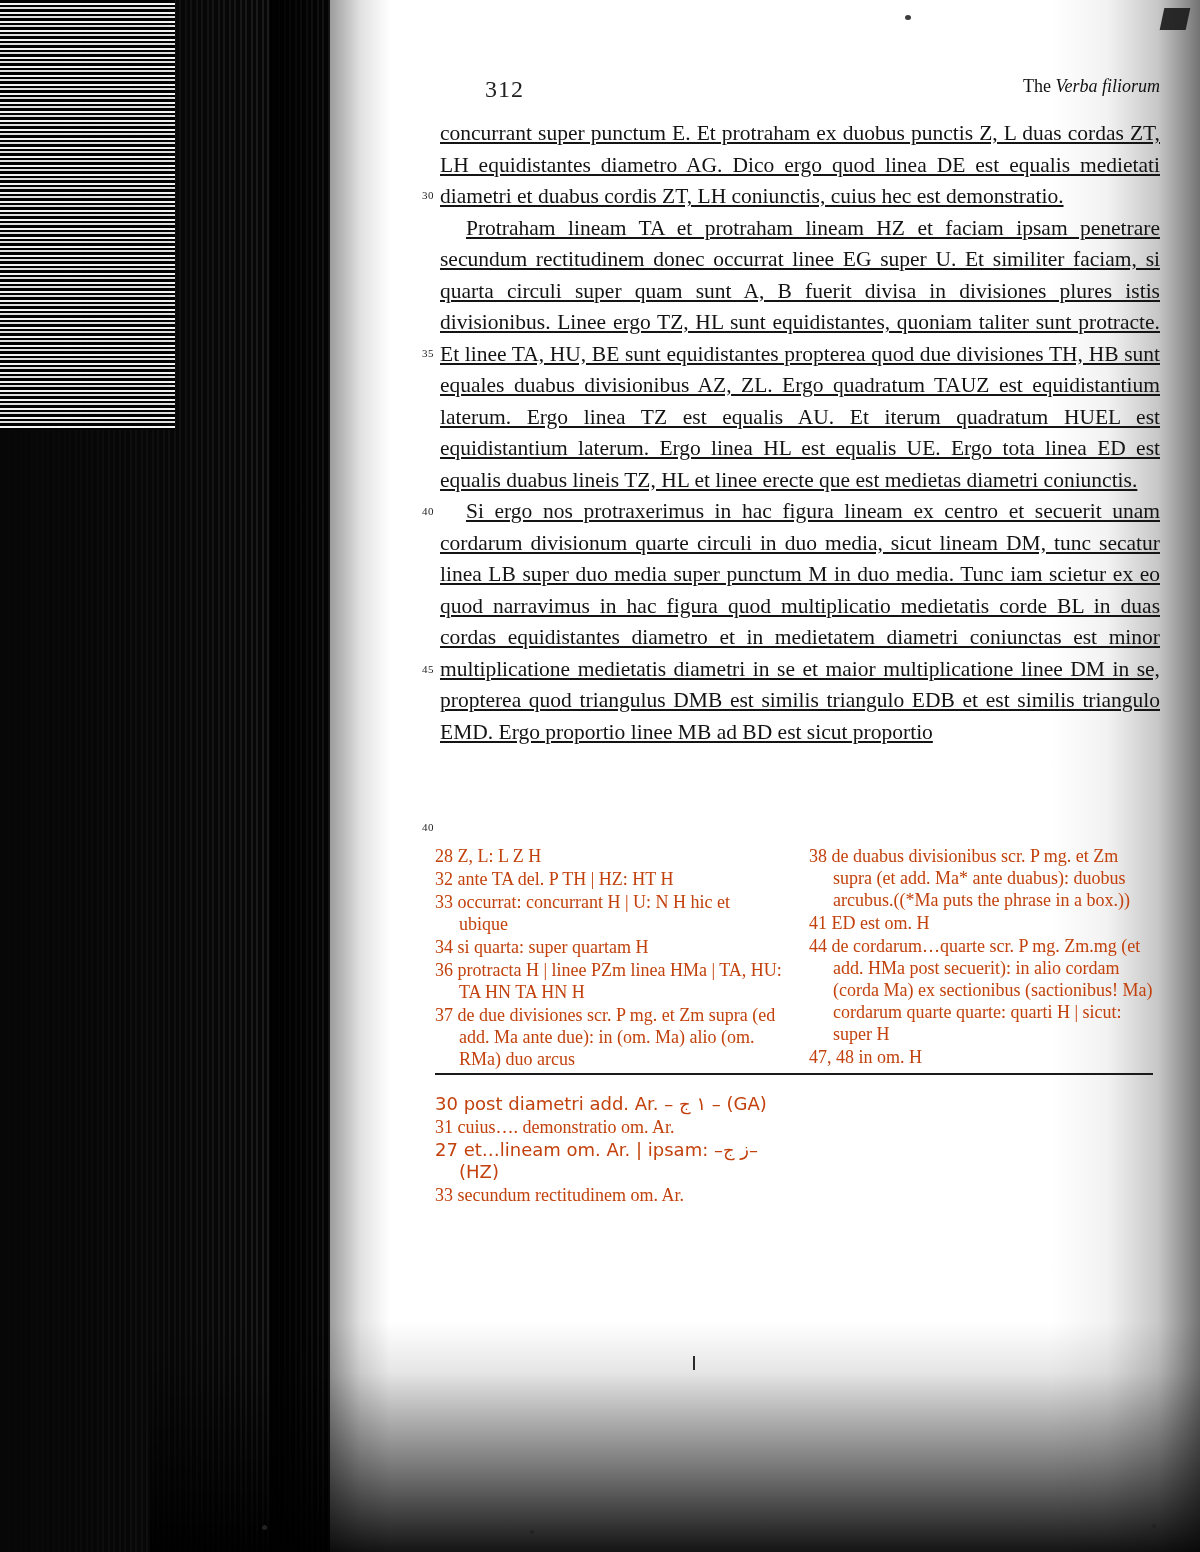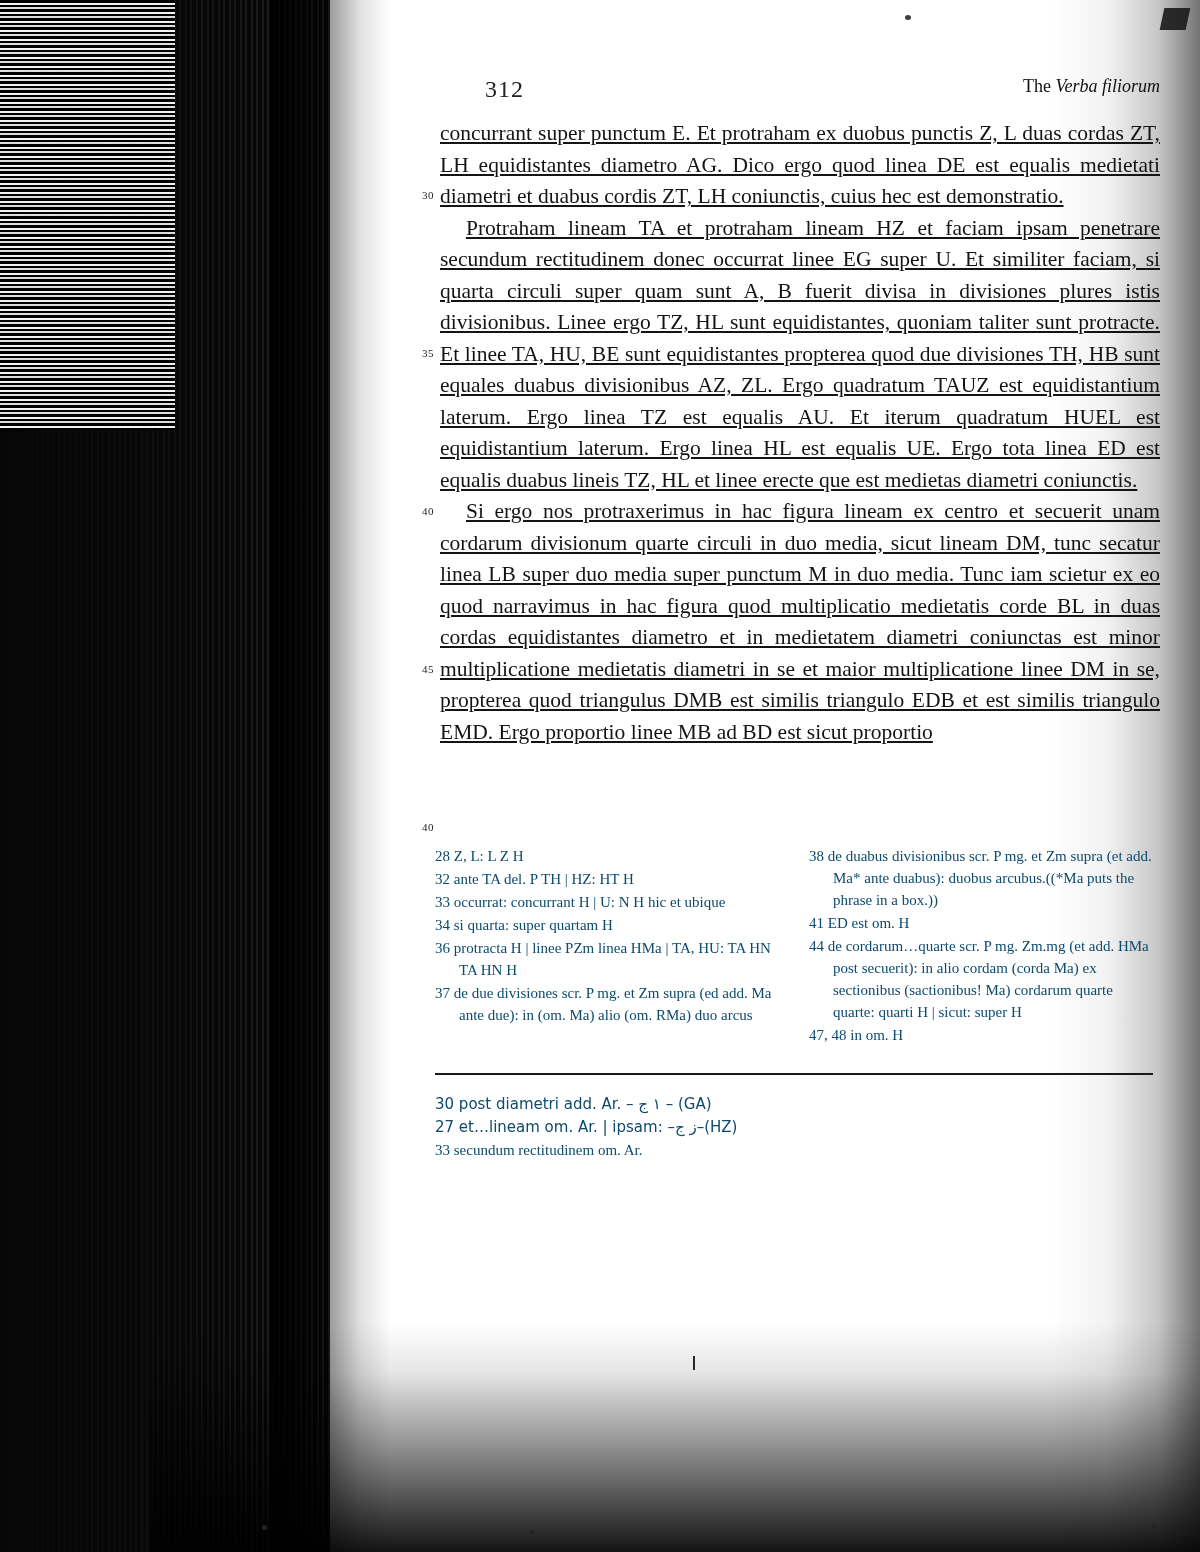--- a/index.html
+++ b/index.html
@@ -136,23 +136,23 @@
     letter-spacing: .5px;
     color: #222;
   }
 
   
   .apparatus {
     position: absolute;
     left: 435px;
     top: 845px;
     width: 730px;
-    font-size: 15px;
+    font-size: 18px;
     line-height: 22px;
-    color: #0c4a6e;
+    color: #c2410c;
   }
   .app-cols {
     display: flex;
     gap: 26px;
   }
   .app-col { width: 348px; }
   .app-entry {
     margin-bottom: 1px;
     padding-left: 24px;
     text-indent: -24px;
@@ -243,20 +243,21 @@
         <div class="app-entry">47, 48 in om. H</div>
       </div>
     </div>
 
     <div class="rule"></div>
 
     <div class="apparatus2">
       <div class="app-cols">
         <div class="app2-col">
           <div class="app-entry ar">30 post diametri add. Ar. – ١ ج – (GA)</div>
+          <div class="app-entry">31 cuius…. demonstratio om. Ar.</div>
           <div class="app-entry ar">27 et…lineam om. Ar. | ipsam: –ز ج–(HZ)</div>
           <div class="app-entry">33 secundum rectitudinem om. Ar.</div>
         </div>
       </div>
     </div>
 
   </div>
 </div>
 
 </body></html>

